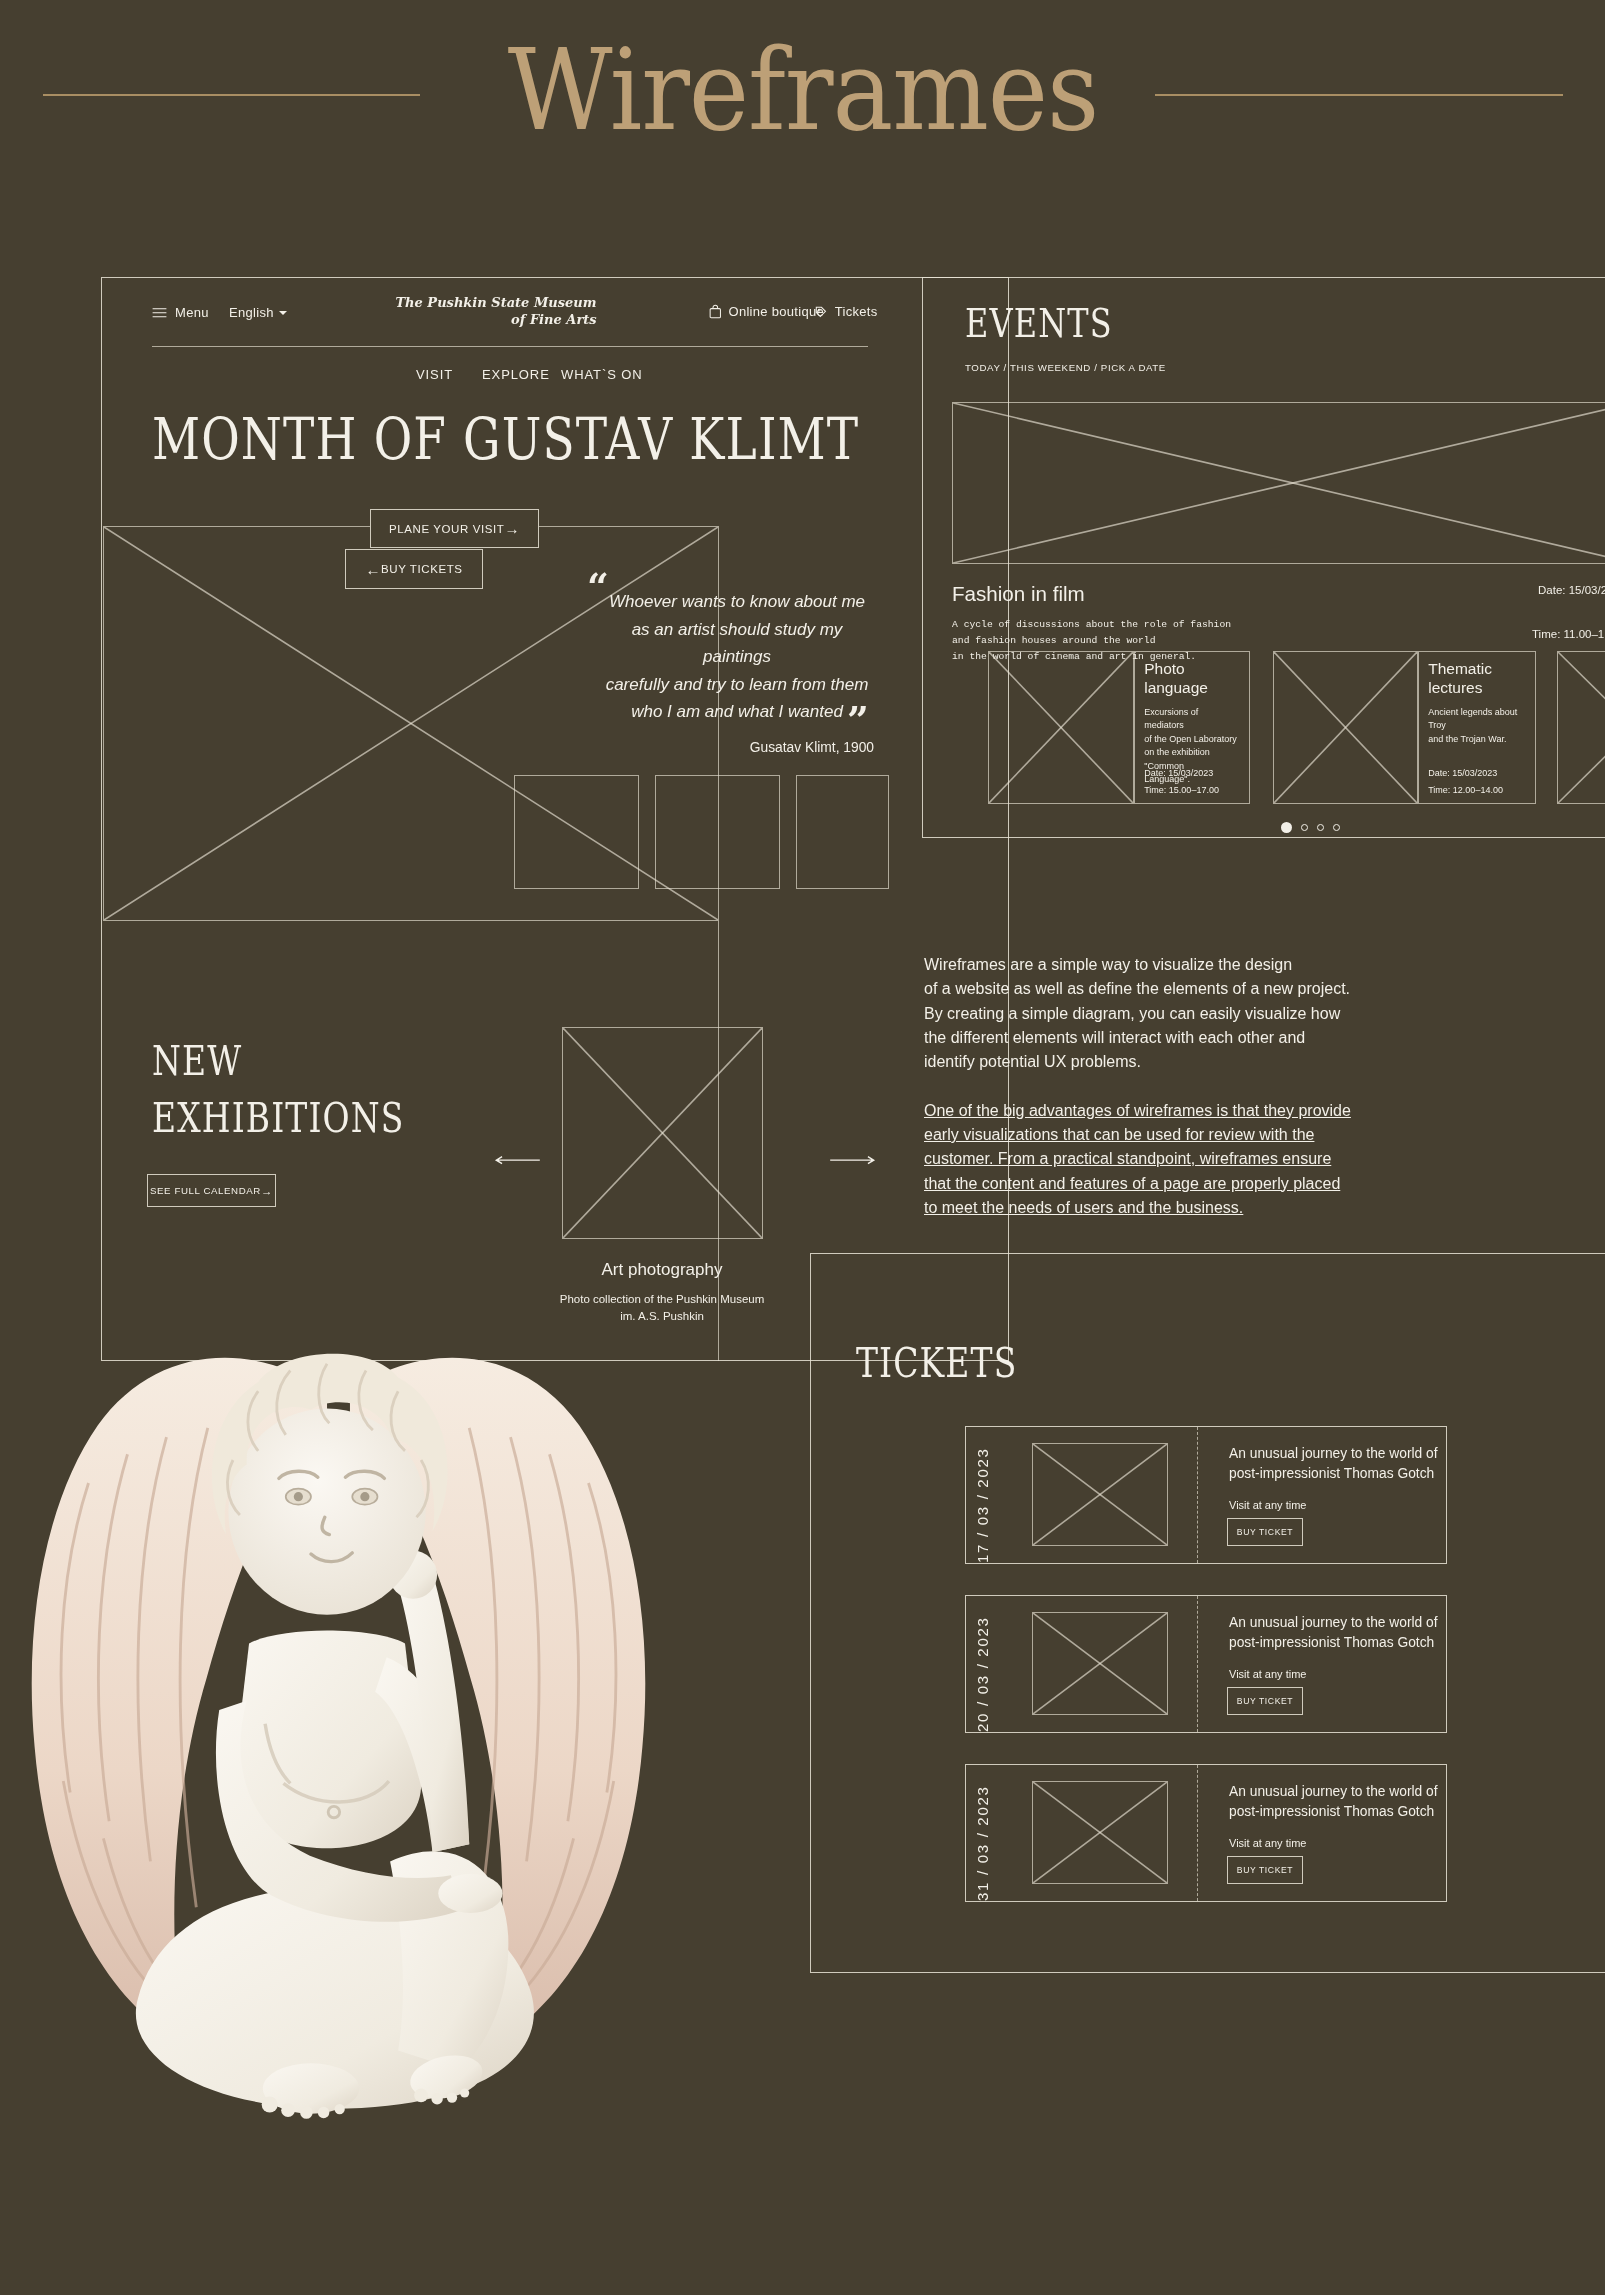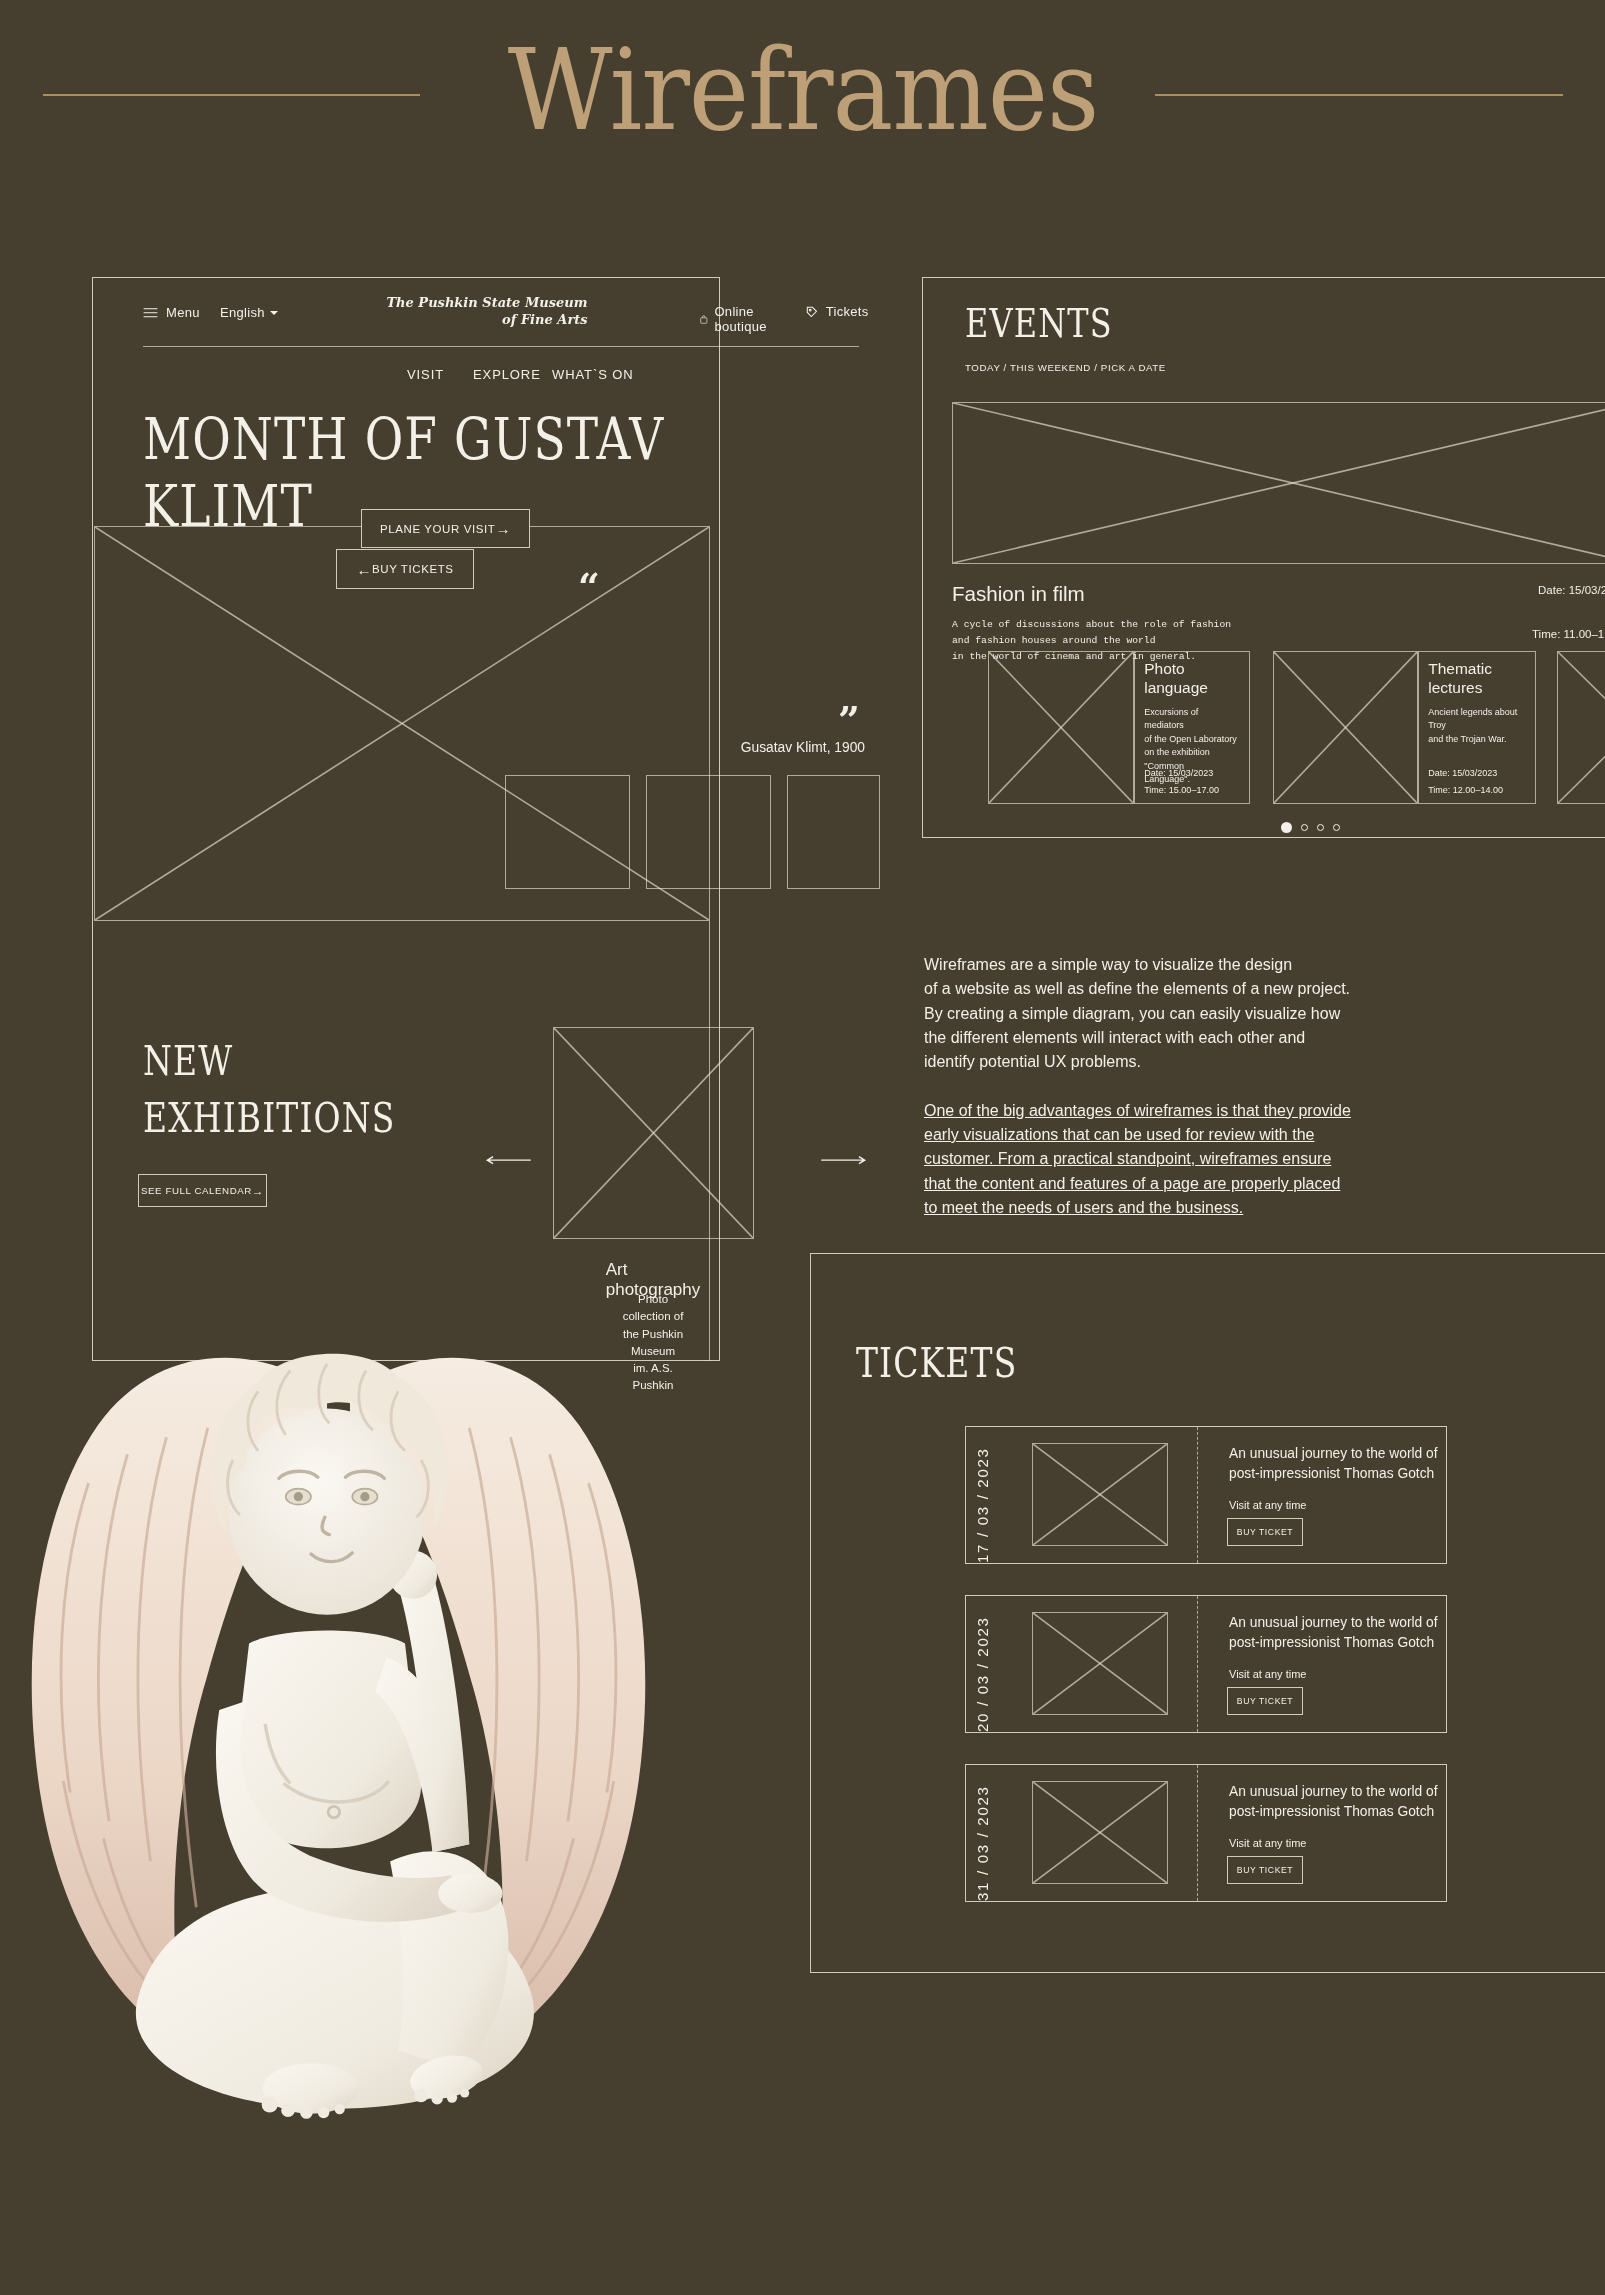--- a/index.html
+++ b/index.html
@@ -71,21 +71,21 @@
 </style>
 </head>
 <body>
 
 <div id="canvas">
 
   <div class="deco-line" style="left:43px;top:85px;width:377px;"></div>
   <div class="deco-line" style="left:1155px;top:85px;width:408px;"></div>
   <div id="poster-title">Wireframes</div>
 
-  <div class="frame" style="left:92px;top:268px;width:628px;height:1084px;">
+  <div class="frame" style="left:101px;top:268px;width:908px;height:1084px;">
 
     <div class="abs" style="left:50px;top:27px;display:flex;align-items:center;gap:8px;">
       <svg class="icon-svg" width="15" height="11.5" viewBox="0 0 26 20">
           <path d="M1 3h24M1 10h24M1 17h24"></path>
         </svg>
       <span class="hdr-label">Menu</span>
     </div>
     <div class="abs" style="left:127px;top:27px;display:flex;align-items:center;">
       <span class="hdr-label">English</span>
       <span class="caret"></span>
@@ -125,20 +125,24 @@
     <button class="btn" style="left:268px;top:231px;width:169px;height:39px;font-size:11.5px;letter-spacing:0.6px;">
       <span>PLANE YOUR VISIT</span>
       <span class="arrow">→</span>
     </button>
     <button class="btn" style="left:243px;top:271px;width:138px;height:40px;font-size:11.5px;letter-spacing:0.6px;">
       <span class="arrow">←</span>
       <span>BUY TICKETS</span>
     </button>
 
     <span class="abs qmark" style="left:485px;top:290px;">“</span>
+    <div class="abs quote-text ml" style="left:494px;top:310px;width:282px;">Whoever wants to know about me
+as an artist should study my paintings
+carefully and try to learn from them
+who I am and what I wanted</div>
     <span class="abs qmark" style="left:745px;top:423px;">”</span>
     <div class="abs" style="left:494px;top:462px;width:278px;text-align:right;font-size:13.8px;">Gusatav Klimt, 1900</div>
 
     <div class="plainbox" style="left:412px;top:497px;width:125px;height:114px;"></div>
     <div class="plainbox" style="left:553px;top:497px;width:125px;height:114px;"></div>
     <div class="plainbox" style="left:694px;top:497px;width:93px;height:114px;"></div>
 
     <div class="abs serif stretch ml" style="left:50px;top:756px;font-size:33px;line-height:1.4;color:var(--text);">NEW
 EXHIBITIONS</div>
     <button class="btn" style="left:45px;top:896px;width:129px;height:33px;font-size:9.7px;letter-spacing:0.6px;">

